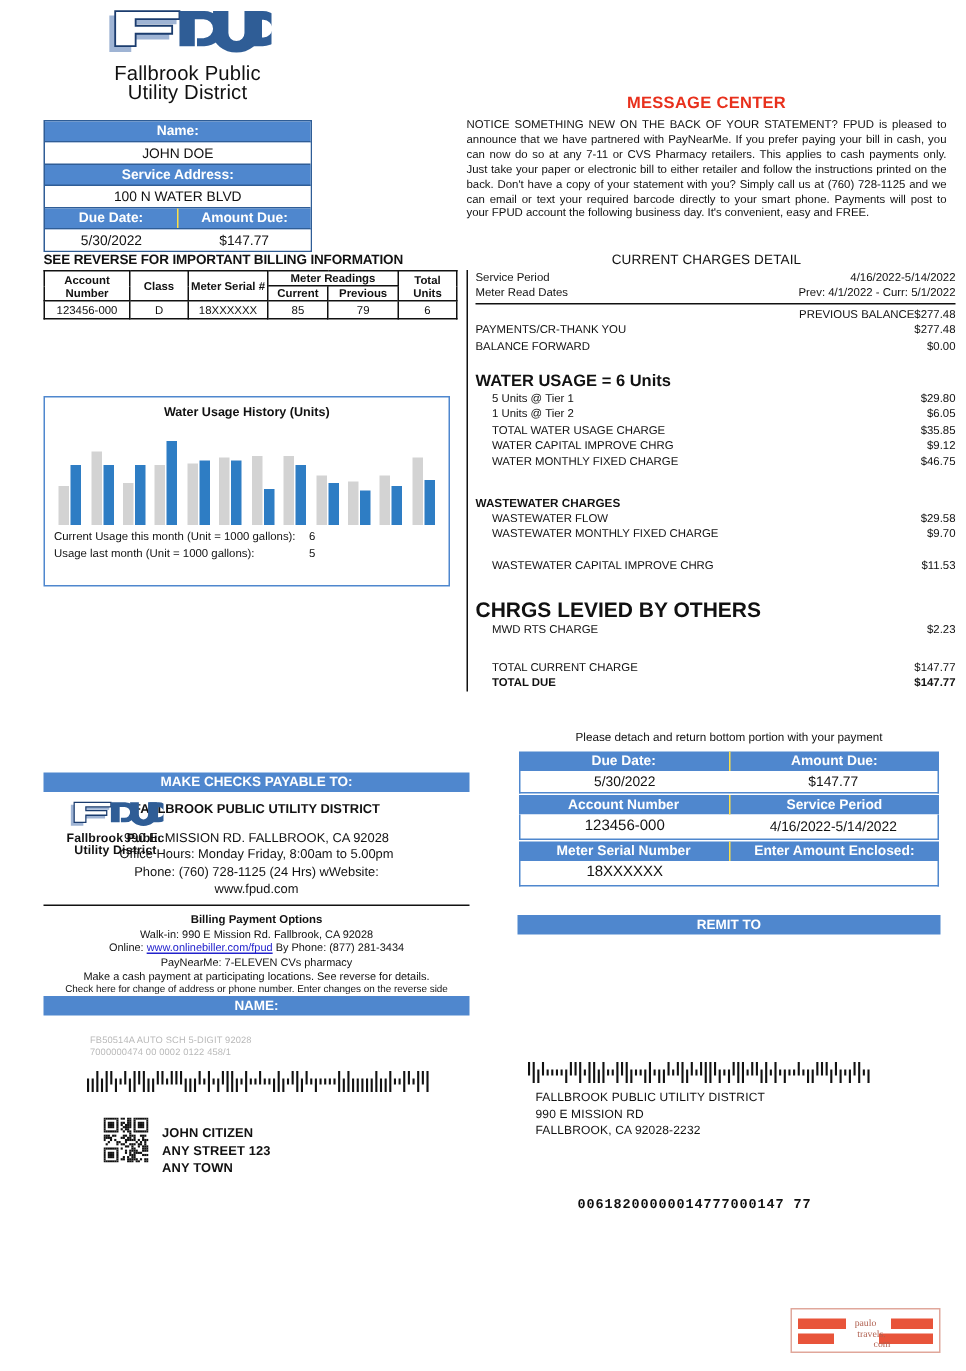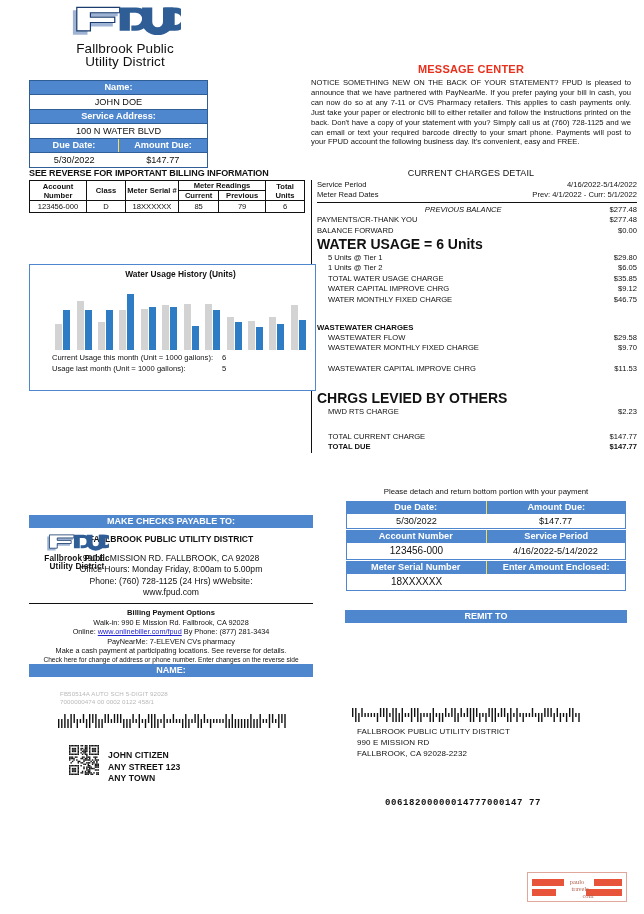--- a/index.html
+++ b/index.html
@@ -37,23 +37,23 @@
   table.meter{border-collapse:collapse;width:100%;font-size:7.6px;}
   table.meter th,table.meter td{border:1px solid #111;text-align:center;padding:0;color:#111;}
   table.meter th{font-weight:700;line-height:9px;height:9px;}
   table.meter td{line-height:11px;height:11px;}
   
   .ch-line{display:flex;font-size:7.6px;line-height:10.4px;}
   .ch-line .lbl{flex:1 1 auto;}
   .ch-line .val{flex:0 0 auto;text-align:right;white-space:nowrap;}
   .b{font-weight:700;}
   .ind1{padding-left:11px;}
-  .ctr-lbl{text-align:center;font-style:italic;}
+  .ctr-lbl{text-align:right;}
   
-  .chartbox{border:1px solid #4f87ce;background:#fff;padding-left:16px;}
+  .chartbox{border:1px solid #4f87ce;background:#fff;}
   .chart-title{font-size:8.4px;font-weight:700;text-align:center;}
   .bars{display:flex;align-items:flex-end;height:66px;padding:0 6px;gap:0;}
   .bargrp{flex:1 1 0;display:flex;align-items:flex-end;justify-content:center;gap:1px;}
   .bar{width:7px;}
   .bar.g{background:#d3d3d3;}
   .bar.b{background:#2e7dc4;}
   .usage-line{display:flex;font-size:7.6px;line-height:10.5px;}
   .usage-line .ul{flex:0 0 170px;}
   .usage-line .uv{flex:0 0 auto;}
   
@@ -159,21 +159,21 @@
     <div class="ch-line">
       <div class="lbl">PAYMENTS/CR-THANK YOU</div>
       <div class="val">$277.48</div>
     </div>
     <div class="ch-line">
       <div class="lbl">BALANCE FORWARD</div>
       <div class="val">$0.00</div>
     </div>
   </div>
 
-  <div class="b" style="font-size:14px;">WATER USAGE = 6 Units</div>
+  <div class="b" style="font-size:11px;margin-top:12px;">WATER USAGE = 6 Units</div>
   <div style="margin-top:1px;">
     <div class="ch-line">
       <div class="lbl ind1">5 Units @ Tier 1</div>
       <div class="val">$29.80</div>
     </div>
     <div class="ch-line">
       <div class="lbl ind1">1 Units @ Tier 2</div>
       <div class="val">$6.05</div>
     </div>
     <div class="ch-line">

